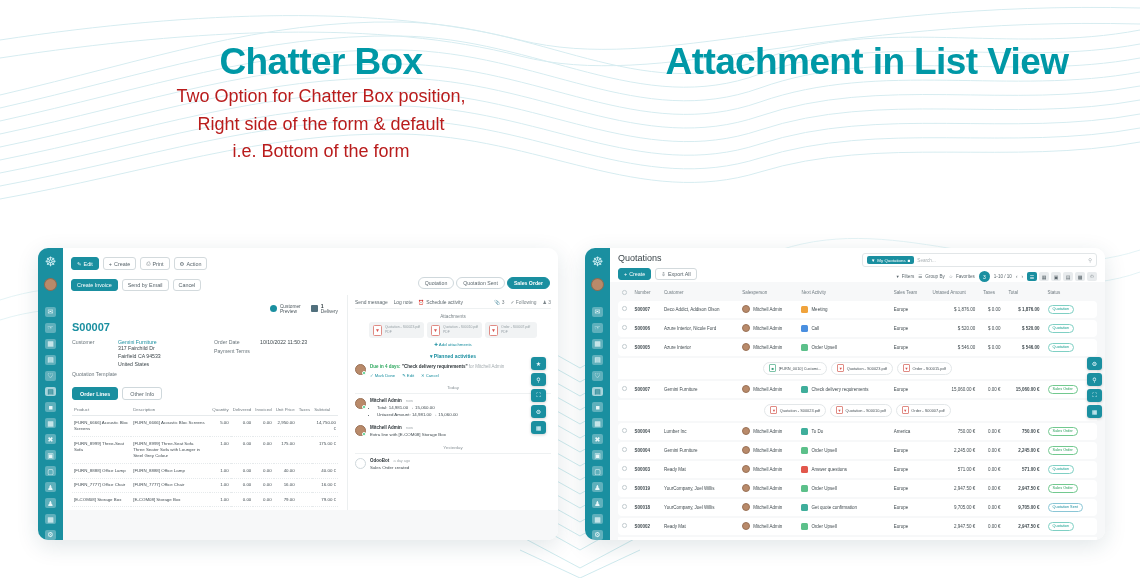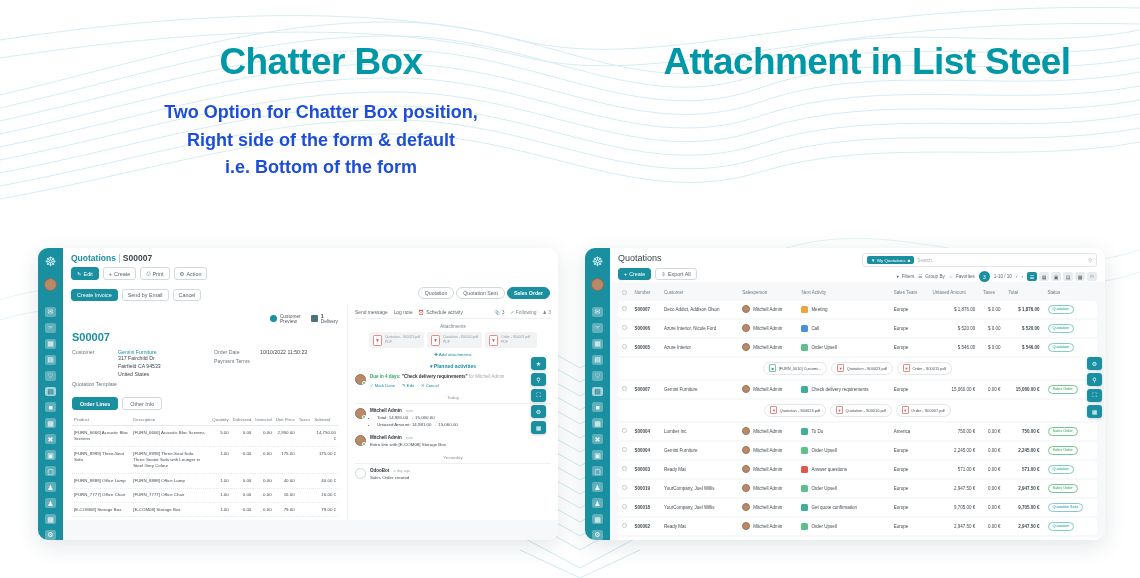--- a/index.html
+++ b/index.html
@@ -18,22 +18,22 @@
   .headlines {
     position: absolute; top: 0; left: 0; width: 1140px; height: 210px;
     display: flex; z-index: 2; padding-left: 48px;
   }
   .hl-col { flex: 1; text-align: center; padding-top: 42px; }
   .hl-title {
     font-size: 37px; font-weight: bold; color: #0098a6;
     letter-spacing: -0.6px; line-height: 1.1;
   }
   .hl-sub {
-    margin-top: 16px; font-size: 18px; color: #1d4ed8; line-height: 1.55;
-    font-weight: 700;
+    font-size: 18px; color: #b91c1c; line-height: 1.55;
+    font-weight: 400;
   }
 
   
   .mock {
     position: absolute; z-index: 3;
     background: #ffffff;
     border-radius: 10px;
     box-shadow: 0 6px 22px rgba(20,60,80,0.13);
     overflow: hidden;
     display: flex;
@@ -278,21 +278,21 @@
   </svg>
 
   <div class="headlines">
     <div class="hl-col">
       <div class="hl-title">Chatter Box</div>
       <div class="hl-sub" style="white-space: pre-line;">Two Option for Chatter Box position,
 Right side of the form &amp; default
 i.e. Bottom of the form</div>
     </div>
     <div class="hl-col">
-      <div class="hl-title">Attachment in List Steel</div>
+      <div class="hl-title">Attachment in List View</div>
     </div>
   </div>
 
   <div class="mock" id="mock-left">
     <div class="side">
       <div class="side-logo">☸</div>
       <div class="side-avatar"></div>
       <div class="side-ico">✉</div>
       <div class="side-ico">☞</div>
       <div class="side-ico">▦</div>
@@ -305,25 +305,20 @@
       <div class="side-ico">▣</div>
       <div class="side-ico">▢</div>
       <div class="side-ico">♟</div>
       <div class="side-ico">♟</div>
       <div class="side-ico">▦</div>
       <div class="side-ico">⚙</div>
     </div>
 
     <div class="mainpane">
       <div class="l-top">
-        <div class="l-breadcrumb">
-          <span>Quotations</span>
-          <span class="sep">|</span>
-          <span class="rec">S00007</span>
-        </div>
 
         <div class="l-btnrow">
           <div class="mini-btn primary">
             <span>✎</span>
             <span>Edit</span>
           </div>
           <div class="mini-btn">
             <span>+</span>
             <span>Create</span>
           </div>

